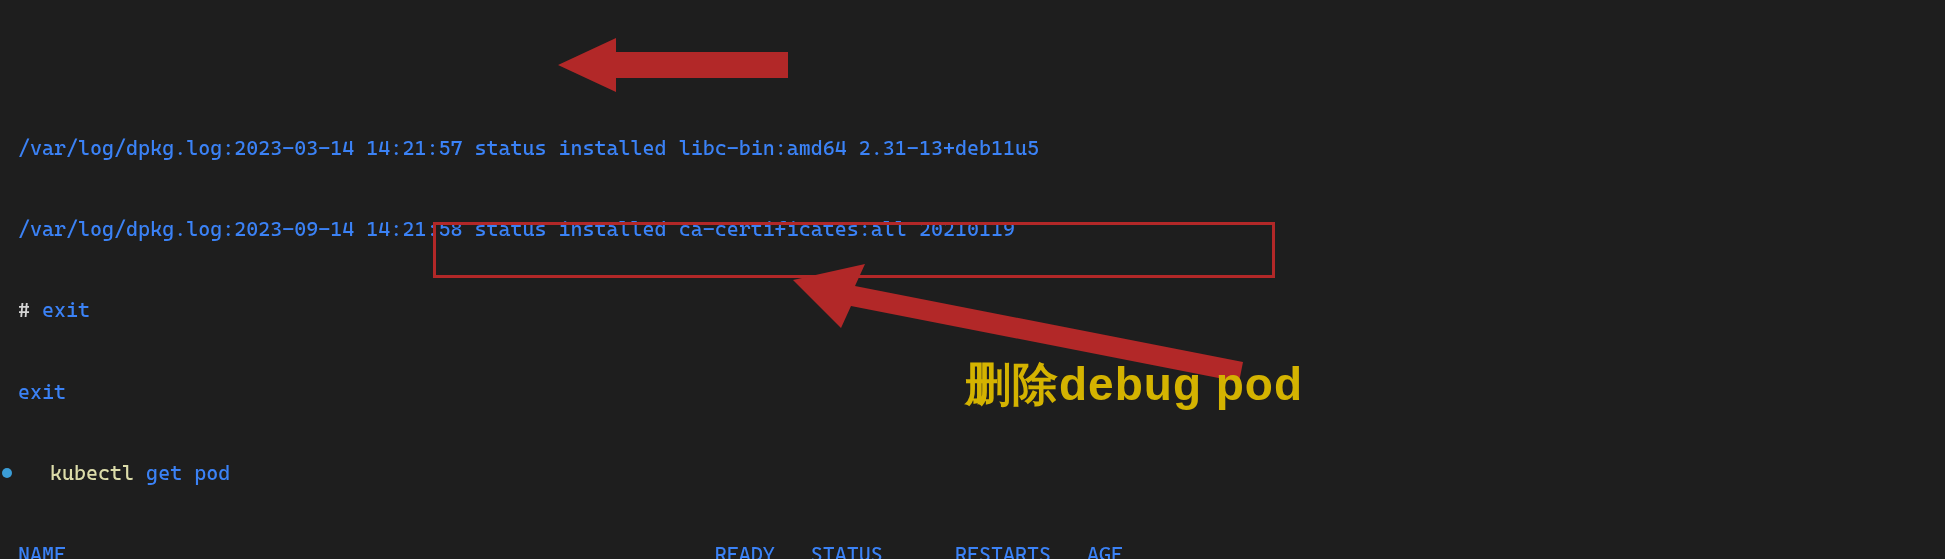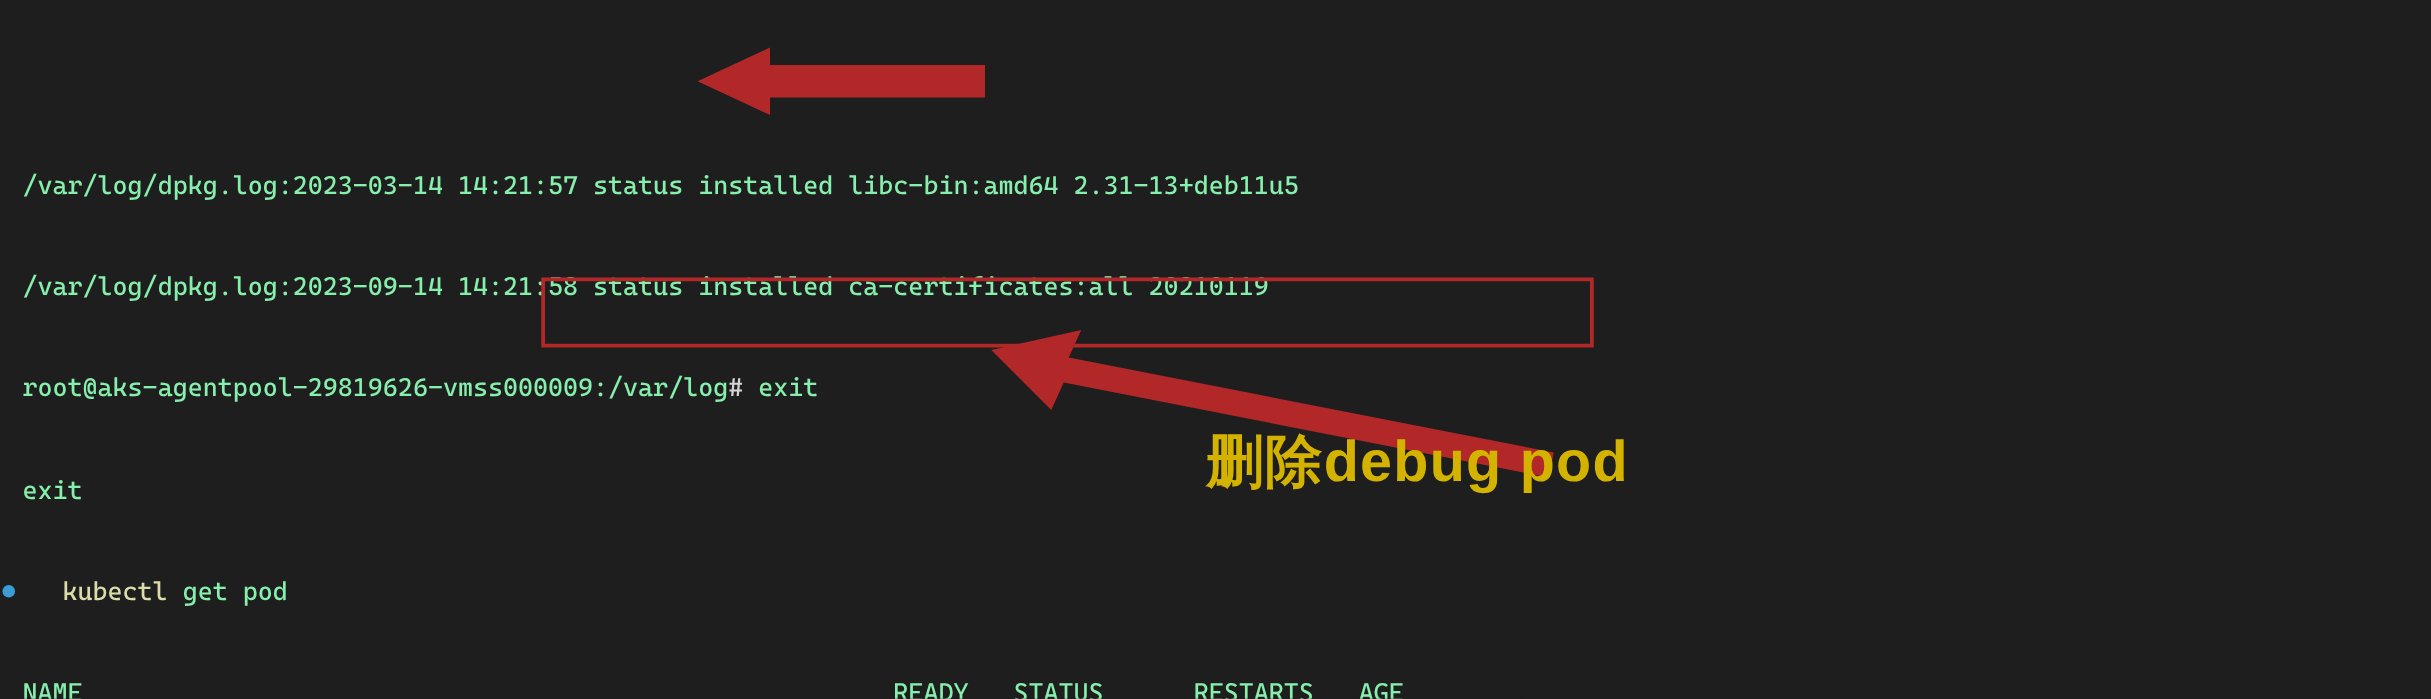--- a/index.html
+++ b/index.html
@@ -16,21 +16,21 @@
       position: relative;
       padding-left: 2px;
     }
     .line { display: flex; align-items: center; position: relative; height: 27px; }
     .bullet {
       width: 10px; height: 10px; border-radius: 50%;
       margin-right: 6px; flex-shrink: 0;
       background: #3b9dd7;
     }
     .no-bullet { width: 16px; flex-shrink: 0; }
-    .txt { color: #86efac; }
+    .txt { color: #3b82f6; }
     .prompt { color: #d4d4d4; }
     .hash { color: #d4d4d4; }
     .yellow-cmd { color: #dcdcaa; margin-left: 20px; }
     .red-annot {
       position: absolute;
       color: #d4b300;
       font-weight: bold;
       font-size: 46px;
       font-family: "Microsoft YaHei", "SimHei", sans-serif;
       letter-spacing: 1px;
@@ -53,21 +53,21 @@
   <span class="txt">/var/log/dpkg.log:2023-03-14 14:21:57 status installed libc-bin:amd64 2.31-13+deb11u5</span>
 </div>
 
 <div class="line">
   <span class="no-bullet"></span>
   <span class="txt">/var/log/dpkg.log:2023-09-14 14:21:58 status installed ca-certificates:all 20210119</span>
 </div>
 
 <div class="line">
   <span class="no-bullet"></span>
-  <span class="txt">root@aks-agentpool-29819626-vmss000009:/var/log</span><span class="hash"># </span><span class="txt">exit</span>
+  <span class="hash"># </span><span class="txt">exit</span>
 </div>
 
 <div class="line">
   <span class="no-bullet"></span>
   <span class="txt">exit</span>
 </div>
 
 <div class="line">
   <span class="bullet"></span>
   <span> </span><span class="yellow-cmd">kubectl</span><span class="txt"> get pod</span>
@@ -104,16 +104,16 @@
 <svg class="arrow" style="left:558px; top:30px; width:230px; height:70px;" viewBox="0 0 230 70">
   <polygon points="0,35 58,8 58,22 230,22 230,48 58,48 58,62" fill="#b22828"></polygon>
 </svg>
 
 
 <svg class="arrow" style="left:793px; top:264px; width:450px; height:120px;" viewBox="0 0 450 120">
   <polygon points="0,16 72,0 62,22 450,98 446,118 58,42 48,64" fill="#b22828"></polygon>
 </svg>
 
 
-<div class="red-annot" style="left:965px; top:339px;">删除debug pod</div>
+<div class="red-annot" style="left:965px; top:354px;">删除debug pod</div>
 
 
 
 
 </body></html>

